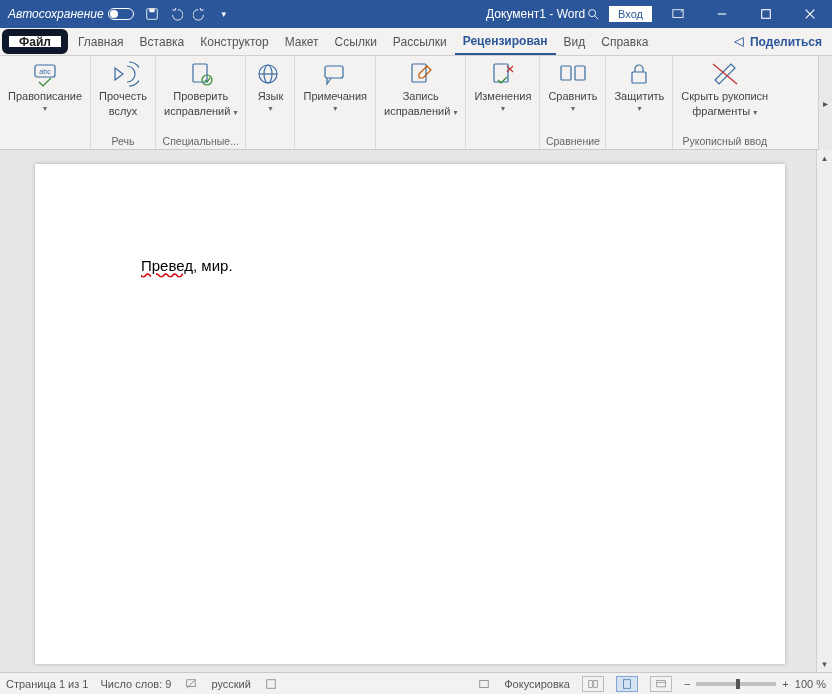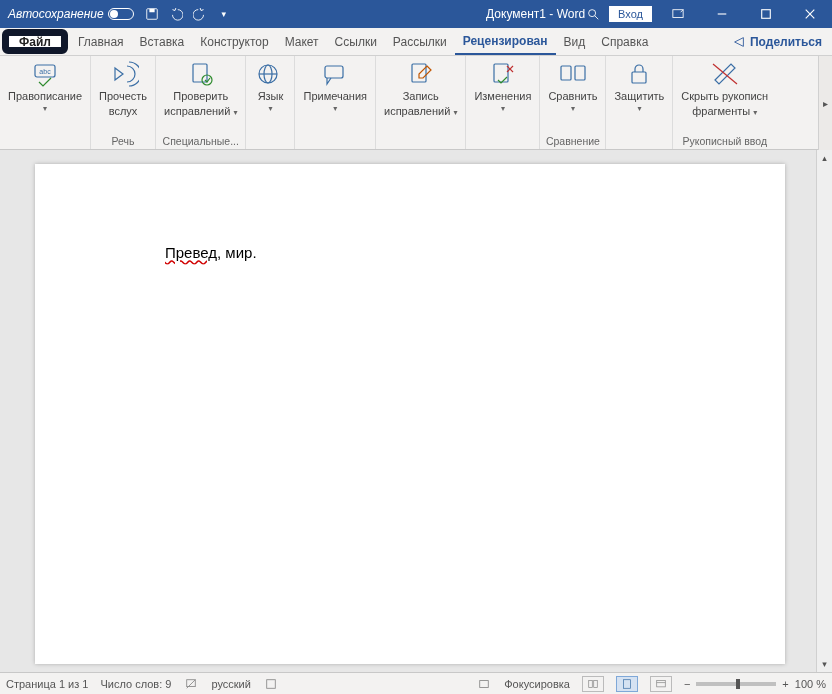--- a/index.html
+++ b/index.html
@@ -34,21 +34,21 @@
   .rbtn { display:flex; flex-direction:column; align-items:center; justify-content:flex-start; padding:2px 4px; gap:2px; text-align:center; font-size:11px; color:#444; line-height:1.15; cursor:pointer; }
   .ricon { width:32px; height:28px; display:flex; align-items:center; justify-content:center; }
   .chev { font-size:8px; color:#666; line-height:1; }
   .grplabel { font-size:10.5px; color:#666; margin-top:auto; padding-bottom:2px; }
   .ribbon-arrow { position:absolute; right:0; top:0; width:14px; height:94px; background:#eceae8; display:flex; align-items:center; justify-content:center; font-size:10px; color:#555; border-left:1px solid #d0d0d0;}
   .ricon svg { stroke:#3a6ea5; fill:none; stroke-width:1.2; }
 
   
   .docwrap { position:relative; height:522px; background:#e7e7e7; display:flex; }
   .page { position:absolute; left:35px; top:14px; width:750px; height:500px; background:#fff; box-shadow:0 0 4px rgba(0,0,0,.25); }
-  .pagetext { position:absolute; left:106px; top:80px; font-family: Calibri, sans-serif; font-size:15px; color:#000;margin-left:24px; }
+  .pagetext { position:absolute; left:106px; top:93px; font-family: Calibri, sans-serif; font-size:15px; color:#000; }
   .pagetext .err { text-decoration: underline wavy #d00000; }
   .vscroll { position:absolute; right:0; top:0; width:16px; height:100%; background:#efefef; border-left:1px solid #d0d0d0;}
   .vscroll .up,.vscroll .down{height:16px;display:flex;align-items:center;justify-content:center;font-size:9px;color:#555;}
   .vscroll .track{height:calc(100% - 32px);}
 
   
   .status { height:22px; background:#f3f2f1; border-top:1px solid #c8c8c8; display:flex; align-items:center; font-size:11px; color:#555; padding:0 6px; gap:12px;}
   .st-sep { flex:1; }
   .st-ic { width:16px; height:14px; display:flex; align-items:center; justify-content:center;}
   .view-btn { width:22px; height:16px; border:1px solid #bbb; display:flex;align-items:center;justify-content:center;}

